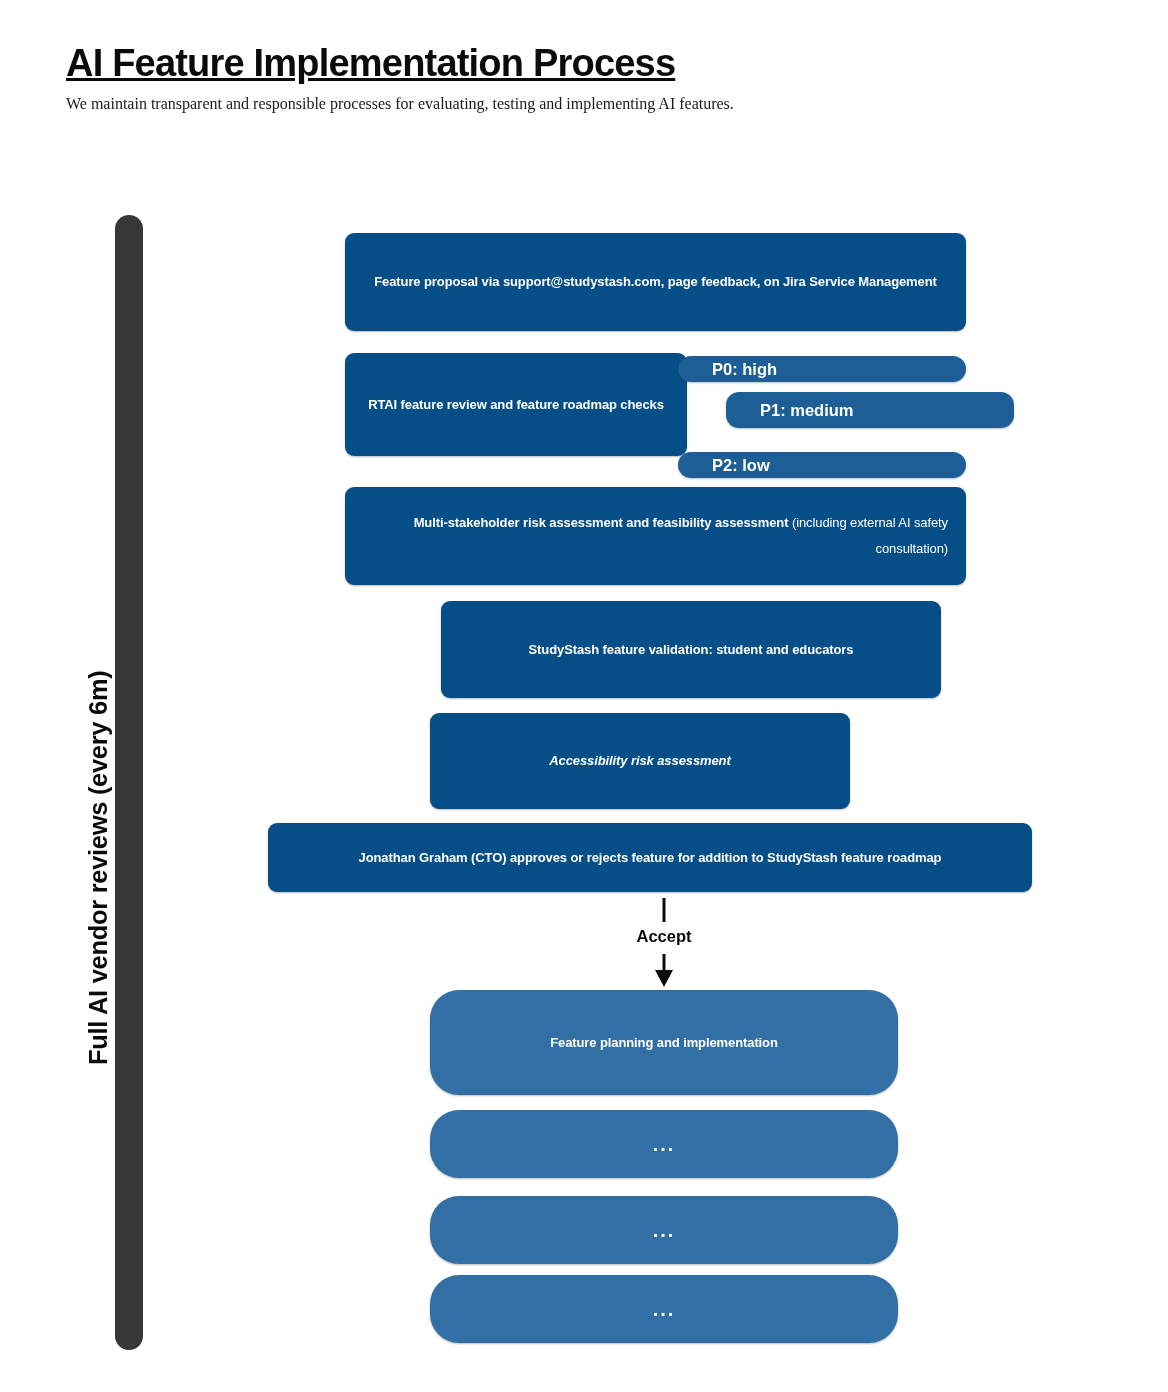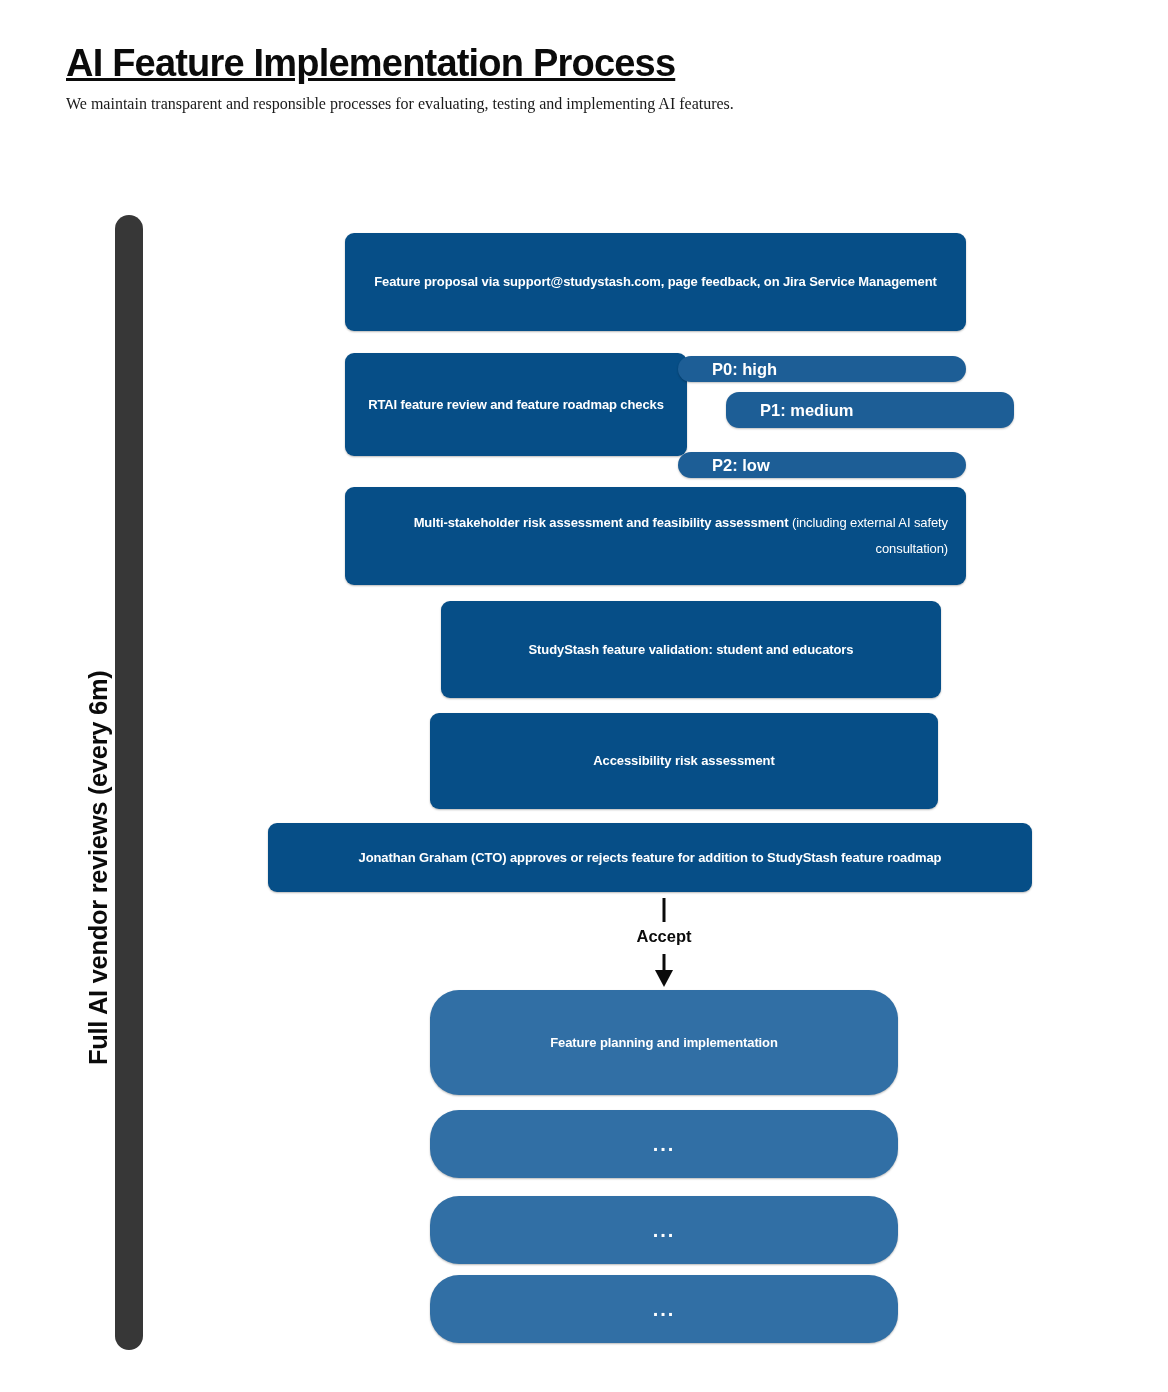--- a/index.html
+++ b/index.html
@@ -167,21 +167,21 @@
 <div class="node dark" style="left:345px; top:487px; width:621px; height:98px;text-align:right;">
   <span class="node-text">
     <span>Multi-stakeholder risk assessment and feasibility assessment</span><span class="reg"> (including external AI safety consultation)</span>
   </span>
 </div>
 
 <div class="node dark" style="left:441px; top:601px; width:500px; height:97px;">
   <span class="node-text">StudyStash feature validation: student and educators</span>
 </div>
 
-<div class="node dark" style="left:430px; top:713px; width:508px; height:96px;">
+<div class="node dark" style="left:430px; top:713px; width:420px; height:96px;font-style:italic;">
   <span class="node-text">Accessibility risk assessment</span>
 </div>
 
 <div class="node dark" style="left:268px; top:823px; width:764px; height:69px;">
   <span class="node-text">Jonathan Graham (CTO) approves or rejects feature for addition to StudyStash feature roadmap</span>
 </div>
 
 <div class="connector">
   <svg width="128" height="92" viewBox="0 0 128 92">
     <line x1="64" y1="2" x2="64" y2="26" stroke="#0b0b0b" stroke-width="3"></line>

